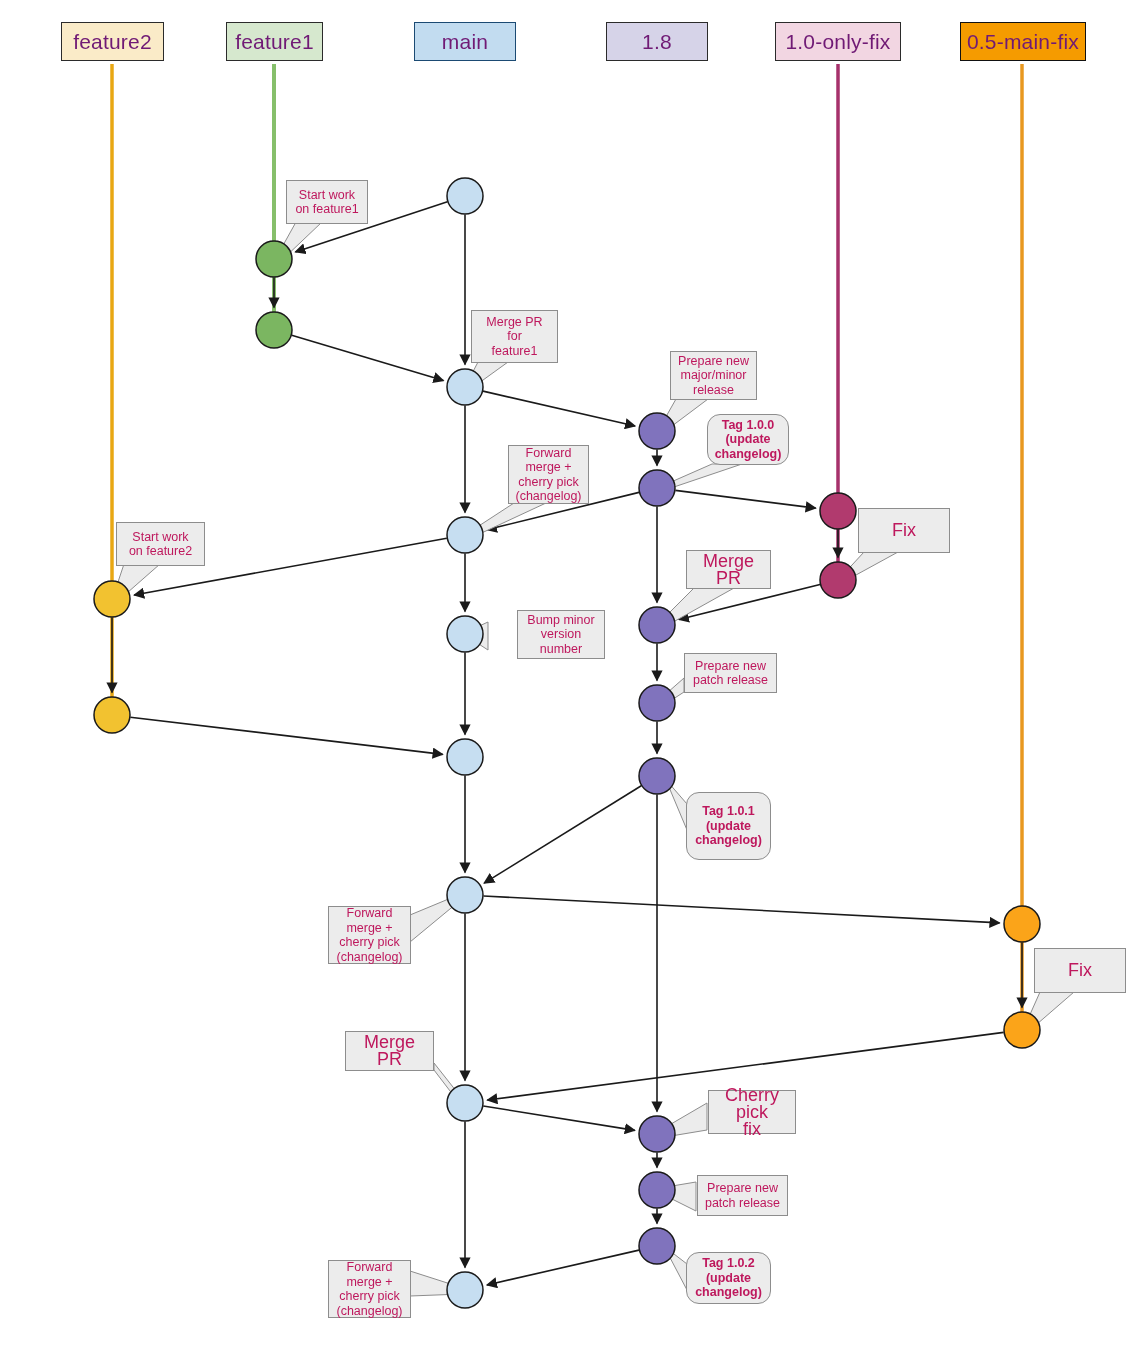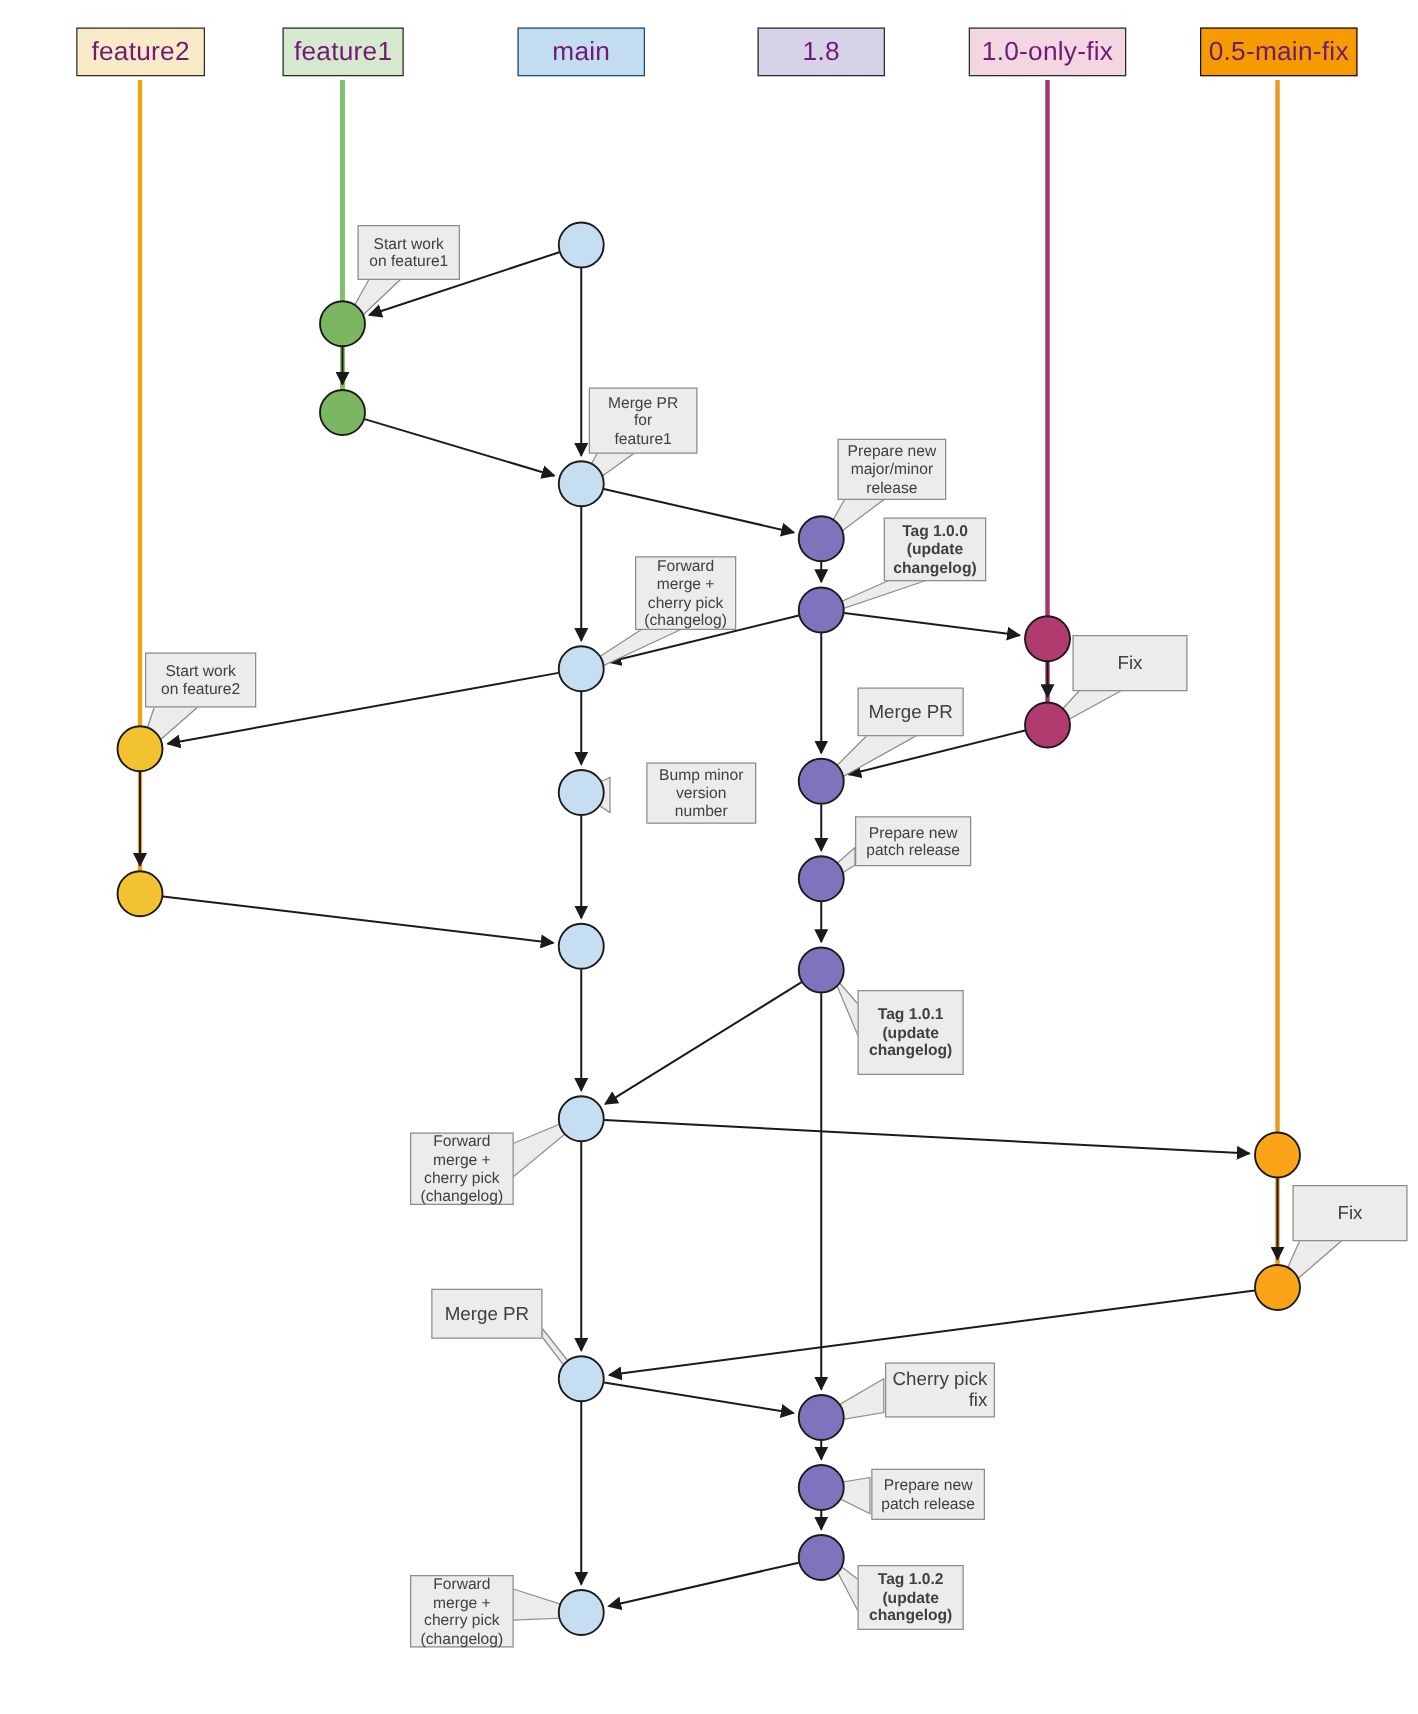--- a/index.html
+++ b/index.html
@@ -7,24 +7,24 @@
   #stage{position:relative;width:1134px;height:1371px;background:#fff;overflow:hidden;}
   svg#graph{position:absolute;left:0;top:0;width:1134px;height:1371px;}
   .lane-header{
     position:absolute;box-sizing:border-box;border:1px solid #2b2b2b;
     display:flex;align-items:center;justify-content:center;
     font-size:21px;color:#701a75;letter-spacing:.2px;white-space:nowrap;
   }
   .callout{
     position:absolute;box-sizing:border-box;background:#ececec;border:1px solid #8d8d8d;
     display:flex;align-items:center;justify-content:center;text-align:center;
-    font-size:12.5px;line-height:14.5px;color:#404040;padding:3px 5px;white-space:pre-line;
+    font-size:12.5px;line-height:14.5px;color:#be185d;padding:3px 5px;white-space:pre-line;
   }
-  .callout.bold{font-weight:bold;font-size:12.5px;}
-  .callout.big{font-size:15px;line-height:17px;text-align:right;}
+  .callout.bold{font-weight:bold;font-size:12.5px;border-radius:13px;}
+  .callout.big{font-size:18px;line-height:17px;}
 </style>
 </head>
 <body>
 
 <div id="stage">
   <svg id="graph" viewBox="0 0 1134 1371">
     <defs>
       <marker id="arrow" viewBox="0 0 10 10" refX="9" refY="5" markerWidth="7" markerHeight="7" orient="auto-start-reverse">
         <path d="M 0 0 L 10 5 L 0 10 z" fill="#1a1a1a"></path>
       </marker>

